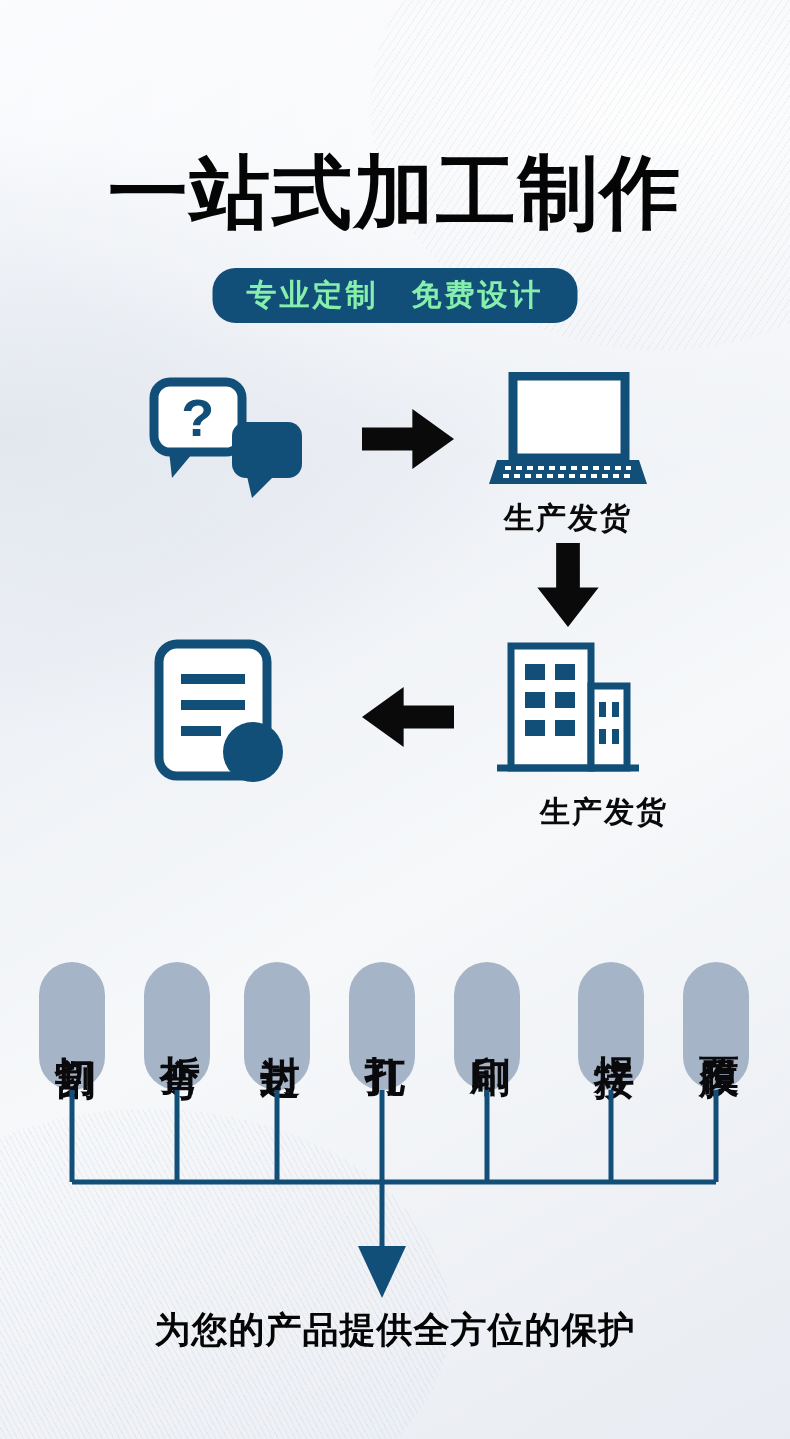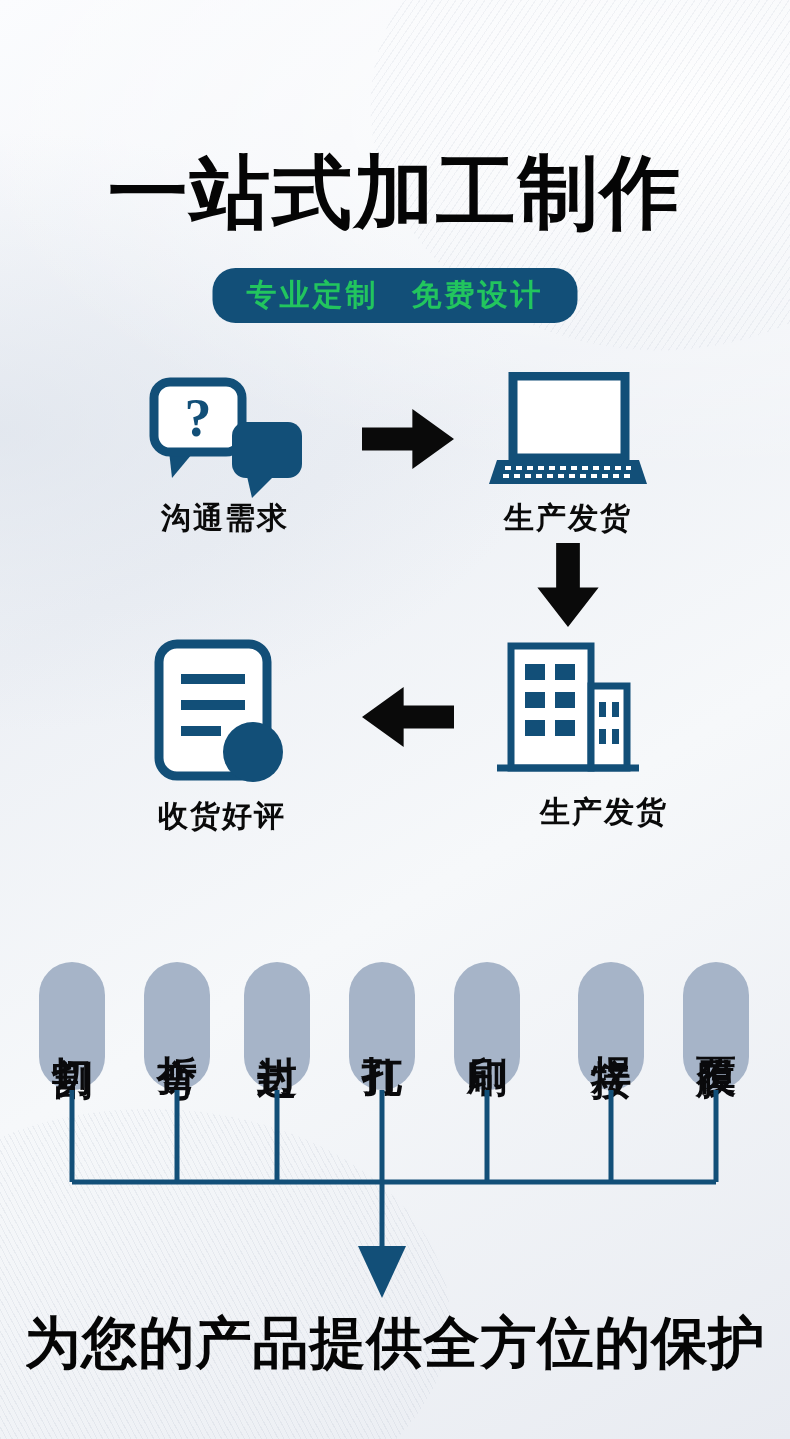--- a/index.html
+++ b/index.html
@@ -1,18 +1,18 @@
 <!DOCTYPE html>
 <html style="--accent: #124f78; --pill: #a6b4c8; --arrow: #0a0a0a; --background: #eef0f4;"><head>
 <meta charset="utf-8">
 <style>
   html,body { margin:0; padding:0; background:#e9ecf1; }
   .poster {
     position:relative; width:790px; height:1439px; overflow:hidden;
-    font-family:Liberation Serif, serif;
+    font-family:Liberation Mono, monospace;
     background:
       radial-gradient(1200px 600px at 85% 8%, rgba(255,255,255,0.9), rgba(255,255,255,0) 60%),
       radial-gradient(900px 500px at 0% 30%, rgba(214,221,231,0.55), rgba(214,221,231,0) 60%),
       linear-gradient(150deg,#fbfcfe 0%, #edf0f5 35%, #f6f8fa 60%, #e8ebf1 100%);
     color:#0a0a0a;
   }
   .tex { position:absolute; pointer-events:none; }
   .tex-top {
     right:-140px; top:-120px; width:560px; height:470px; border-radius:50%;
     background:repeating-linear-gradient(118deg, rgba(150,162,182,0.20) 0 1px, transparent 1px 6px);
@@ -22,21 +22,21 @@
     left:-150px; bottom:-90px; width:600px; height:420px; border-radius:50%;
     background:repeating-linear-gradient(62deg, rgba(150,162,182,0.22) 0 1px, transparent 1px 5px);
     opacity:.6;
   }
   .title {
     position:absolute; top:140px; left:0; width:100%; margin:0;
     text-align:center; font-size:80px; font-weight:900; letter-spacing:2px; color:#050505;
   }
   .badge {
     position:absolute; top:268px; left:50%; transform:translateX(-50%);
-    background:var(--accent,#124f78); color:#22c55e; border-radius:23px;
+    background:var(--accent,#124f78); color:#86efac; border-radius:23px;
     padding:7px 34px; font-size:30px; font-weight:800; letter-spacing:3px; white-space:nowrap;
   }
   .icon-box { position:absolute; }
   .icon-box svg { display:block; width:100%; height:100%; color:var(--accent,#124f78); }
   .arrow-box { position:absolute; }
   .arrow-box svg { display:block; width:100%; height:100%; }
   .step-label {
     position:absolute; width:200px; text-align:center;
     font-size:30px; font-weight:800; letter-spacing:2px; color:#0a0a0a;
   }
@@ -46,21 +46,21 @@
     display:flex; align-items:center; justify-content:center;
   }
   .pill span {
     writing-mode:vertical-rl; text-orientation:upright;
     font-size:40px; font-weight:800; color:#0a0a0c; letter-spacing:2px;
   }
   .p1{left:39px}.p2{left:144px}.p3{left:244px}.p4{left:349px}.p5{left:454px}.p6{left:578px}.p7{left:683px}
   .connector { position:absolute; top:1088px; left:0; width:790px; height:215px; }
   .footer-text {
     position:absolute; top:1306px; left:0; width:100%;
-    text-align:center; font-size:56px; font-weight:900; letter-spacing:1px; color:#050505;
+    text-align:center; font-size:36px; font-weight:900; letter-spacing:1px; color:#050505;
   }
   .q-mark { font-size:54px; font-weight:900; fill:var(--accent,#124f78); }
 </style>
 </head>
 <body>
 
 <div class="poster">
 
   <div class="tex tex-top"></div>
   <div class="tex tex-bottom"></div>
@@ -71,21 +71,20 @@
 
   <div class="icon-box" style="left:140px; top:376px; width:170px; height:125px;">
     <svg viewBox="0 0 170 125" xmlns="http://www.w3.org/2000/svg">
       <polygon points="28,66 62,66 32,102" fill="currentColor"></polygon>
       <rect x="14" y="6" width="88" height="70" rx="16" fill="#ffffff" stroke="currentColor" stroke-width="9"></rect>
       <text class="q-mark" x="58" y="60" text-anchor="middle">?</text>
       <polygon points="106,96 138,96 112,122" fill="currentColor"></polygon>
       <rect x="92" y="46" width="70" height="56" rx="14" fill="currentColor"></rect>
     </svg>
   </div>
-  <div class="step-label" style="left:125px; top:498px;">沟通需求</div>
 
   <div class="arrow-box" style="left:362px; top:408px; width:92px; height:62px;">
     <svg viewBox="0 0 95 62" xmlns="http://www.w3.org/2000/svg">
       <polygon points="0,19 52,19 52,0 95,31 52,62 52,43 0,43" fill="var(--arrow,#0a0a0a)"></polygon>
     </svg>
   </div>
 
   <div class="icon-box" style="left:483px; top:372px; width:170px; height:120px;">
     <svg viewBox="0 0 170 120" xmlns="http://www.w3.org/2000/svg">
       <rect x="30" y="4" width="112" height="82" fill="#ffffff" stroke="currentColor" stroke-width="9"></rect>
@@ -129,21 +128,20 @@
 
   <div class="icon-box" style="left:147px; top:638px; width:150px; height:155px;">
     <svg viewBox="0 0 150 155" xmlns="http://www.w3.org/2000/svg">
       <rect x="12" y="6" width="108" height="132" rx="18" fill="#ffffff" stroke="currentColor" stroke-width="9"></rect>
       <rect x="34" y="36" width="64" height="10" fill="currentColor"></rect>
       <rect x="34" y="62" width="64" height="10" fill="currentColor"></rect>
       <rect x="34" y="88" width="40" height="10" fill="currentColor"></rect>
       <circle cx="106" cy="114" r="30" fill="currentColor"></circle>
     </svg>
   </div>
-  <div class="step-label" style="left:122px; top:796px;">收货好评</div>
 
   <div class="pill p1">
       <span>切割</span>
     </div>
   <div class="pill p2">
       <span>折弯</span>
     </div>
   <div class="pill p3">
       <span>封边</span>
     </div>

